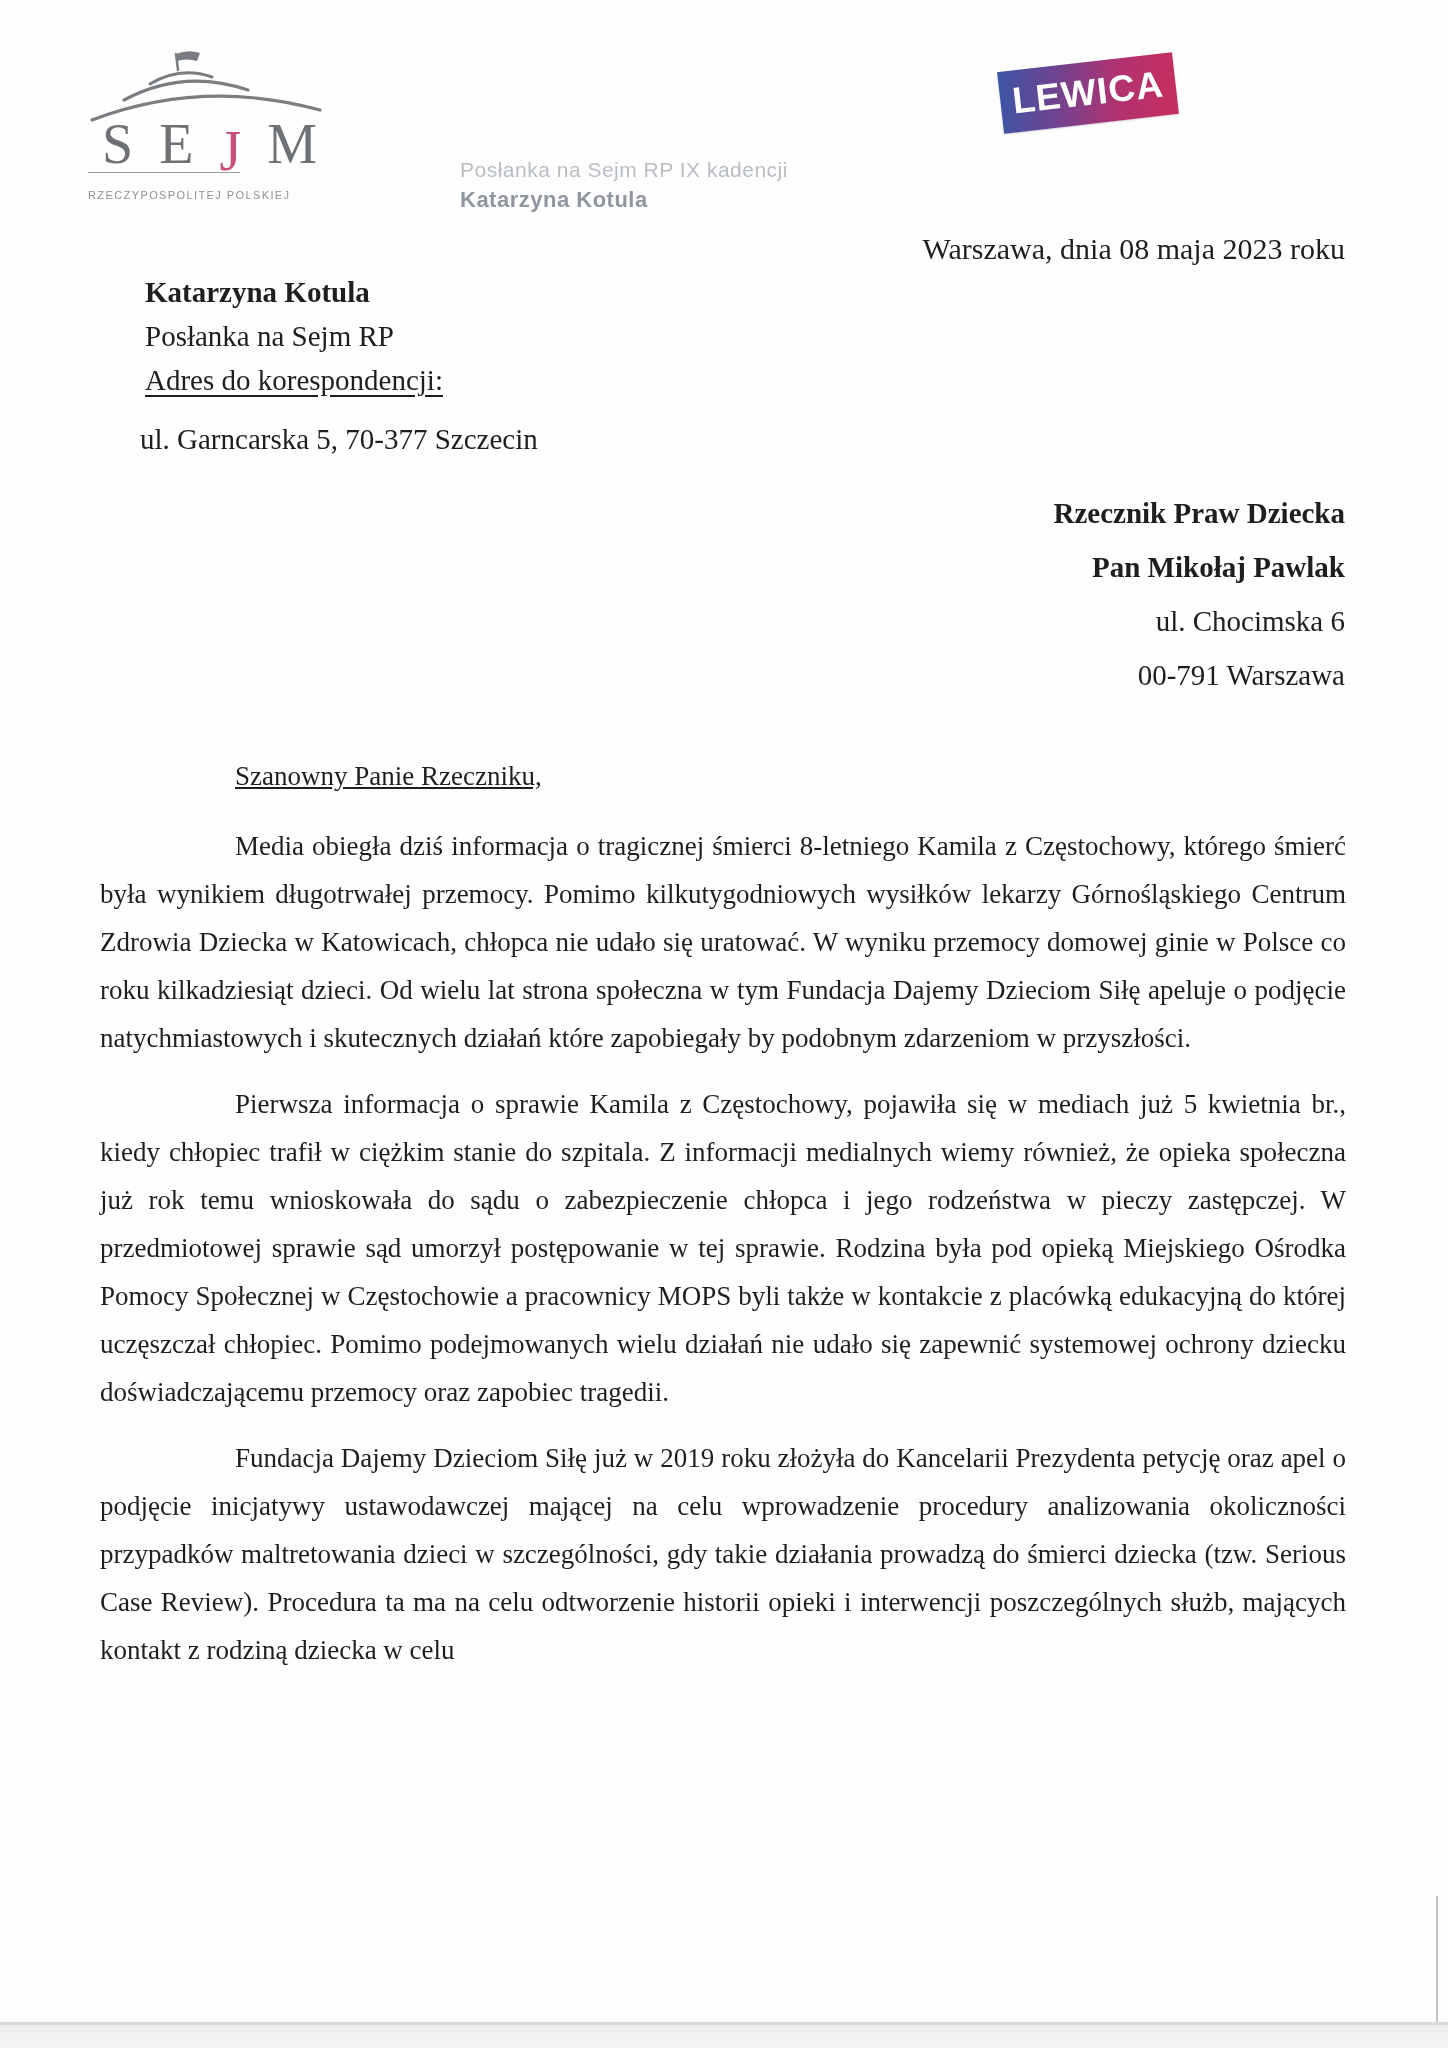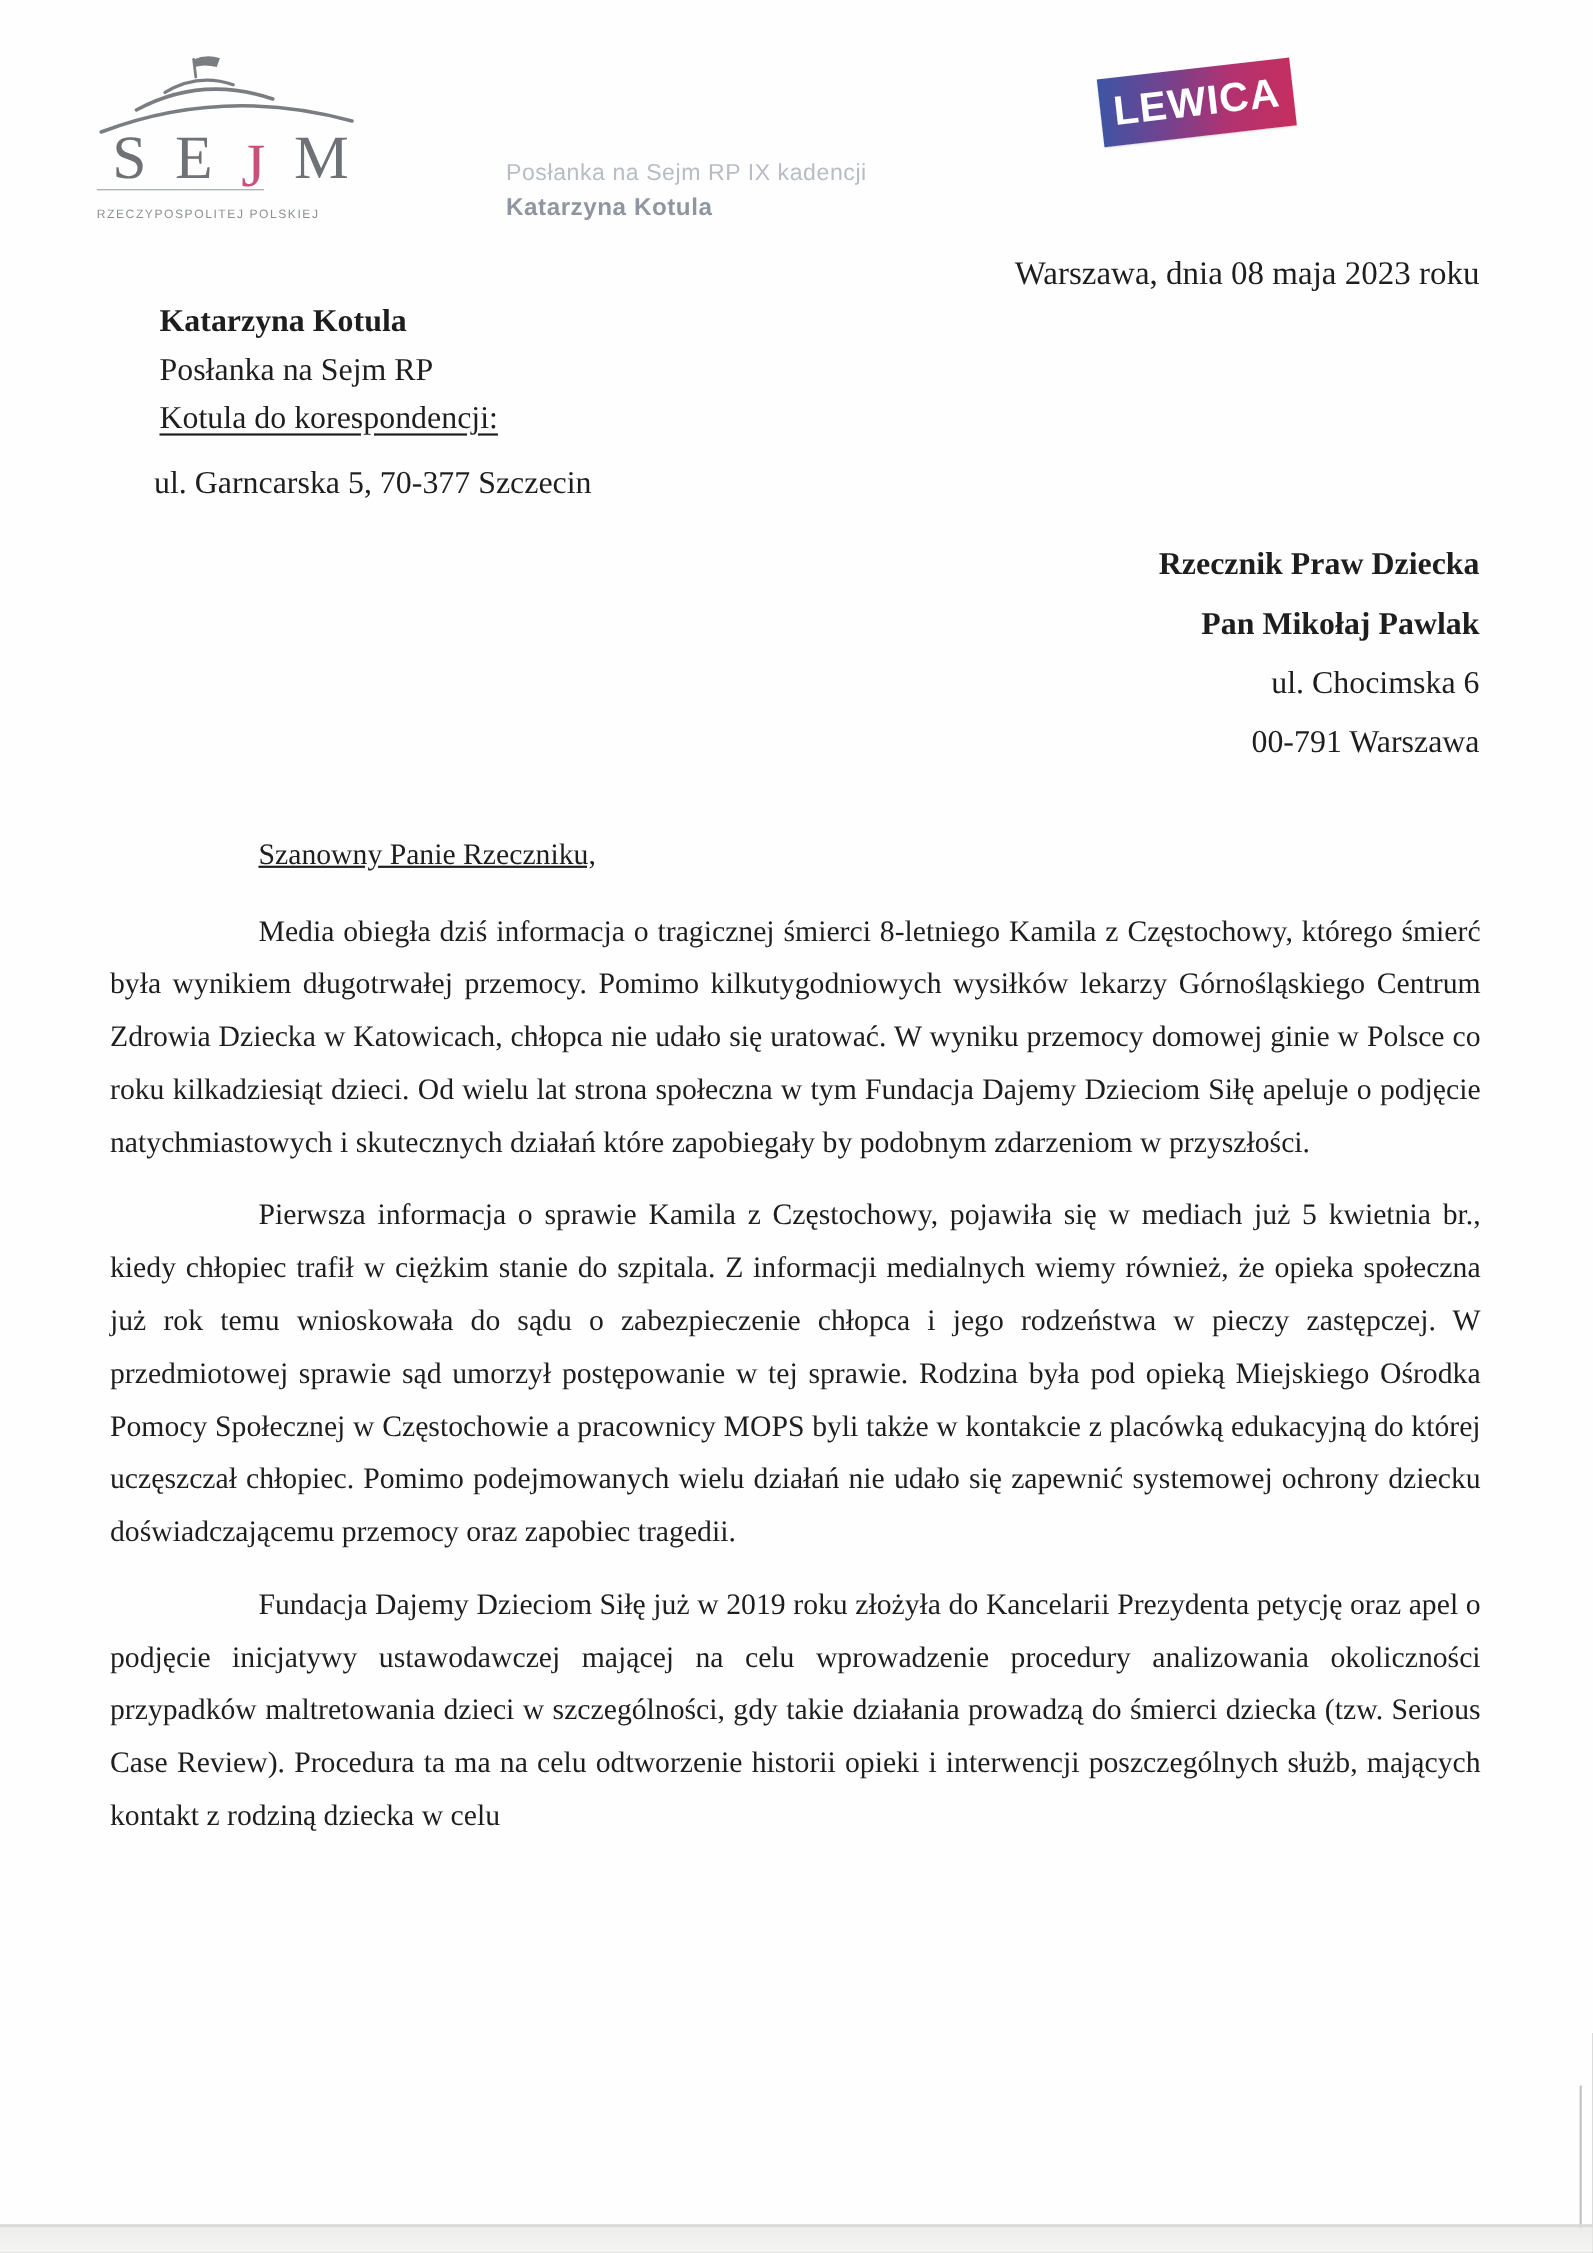--- a/index.html
+++ b/index.html
@@ -29,21 +29,21 @@
     margin-top:2px;
     border-top:1px solid #9aa0a4;
     padding-top:16px;
     font-family:"Liberation Sans", sans-serif;
     font-size:11px;letter-spacing:1.4px;
     color:#8d9196;white-space:nowrap;
     width:152px;
   }
 
   .deputy-note{
-    position:absolute;left:460px;top:146px;
+    position:absolute;left:460px;top:158px;
     font-family:"Liberation Sans", sans-serif;
   }
   .deputy-note .dn1{font-size:21px;color:#b8bdc4;letter-spacing:.5px;}
   .deputy-note .dn2{font-size:22px;color:#8f96a0;font-weight:700;letter-spacing:.5px;margin-top:5px;}
 
   .lewica{
     position:absolute;left:1000px;top:62px;
     width:176px;height:62px;
     transform:rotate(-6.5deg);
     display:flex;align-items:center;justify-content:center;
@@ -121,21 +121,21 @@
 
   <div class="lewica" style="background: linear-gradient(97deg, rgb(60, 85, 166), rgb(113, 67, 143), rgb(178, 50, 112), rgb(198, 46, 94));">
     <span>LEWICA</span>
   </div>
 
   <div class="date-line">Warszawa, dnia 08 maja 2023 roku</div>
 
   <div class="sender">
     <div class="s-name">Katarzyna Kotula</div>
     <div class="s-title">Posłanka na Sejm RP</div>
-    <div class="s-label">Kotula do korespondencji:</div>
+    <div class="s-label">Adres do korespondencji:</div>
     <div class="s-addr">ul. Garncarska 5, 70-377 Szczecin</div>
   </div>
 
   <div class="recipient">
     <div class="r-bold">Rzecznik Praw Dziecka</div>
     <div class="r-bold">Pan Mikołaj Pawlak</div>
     <div>ul. Chocimska 6</div>
     <div>00-791 Warszawa</div>
   </div>
 

